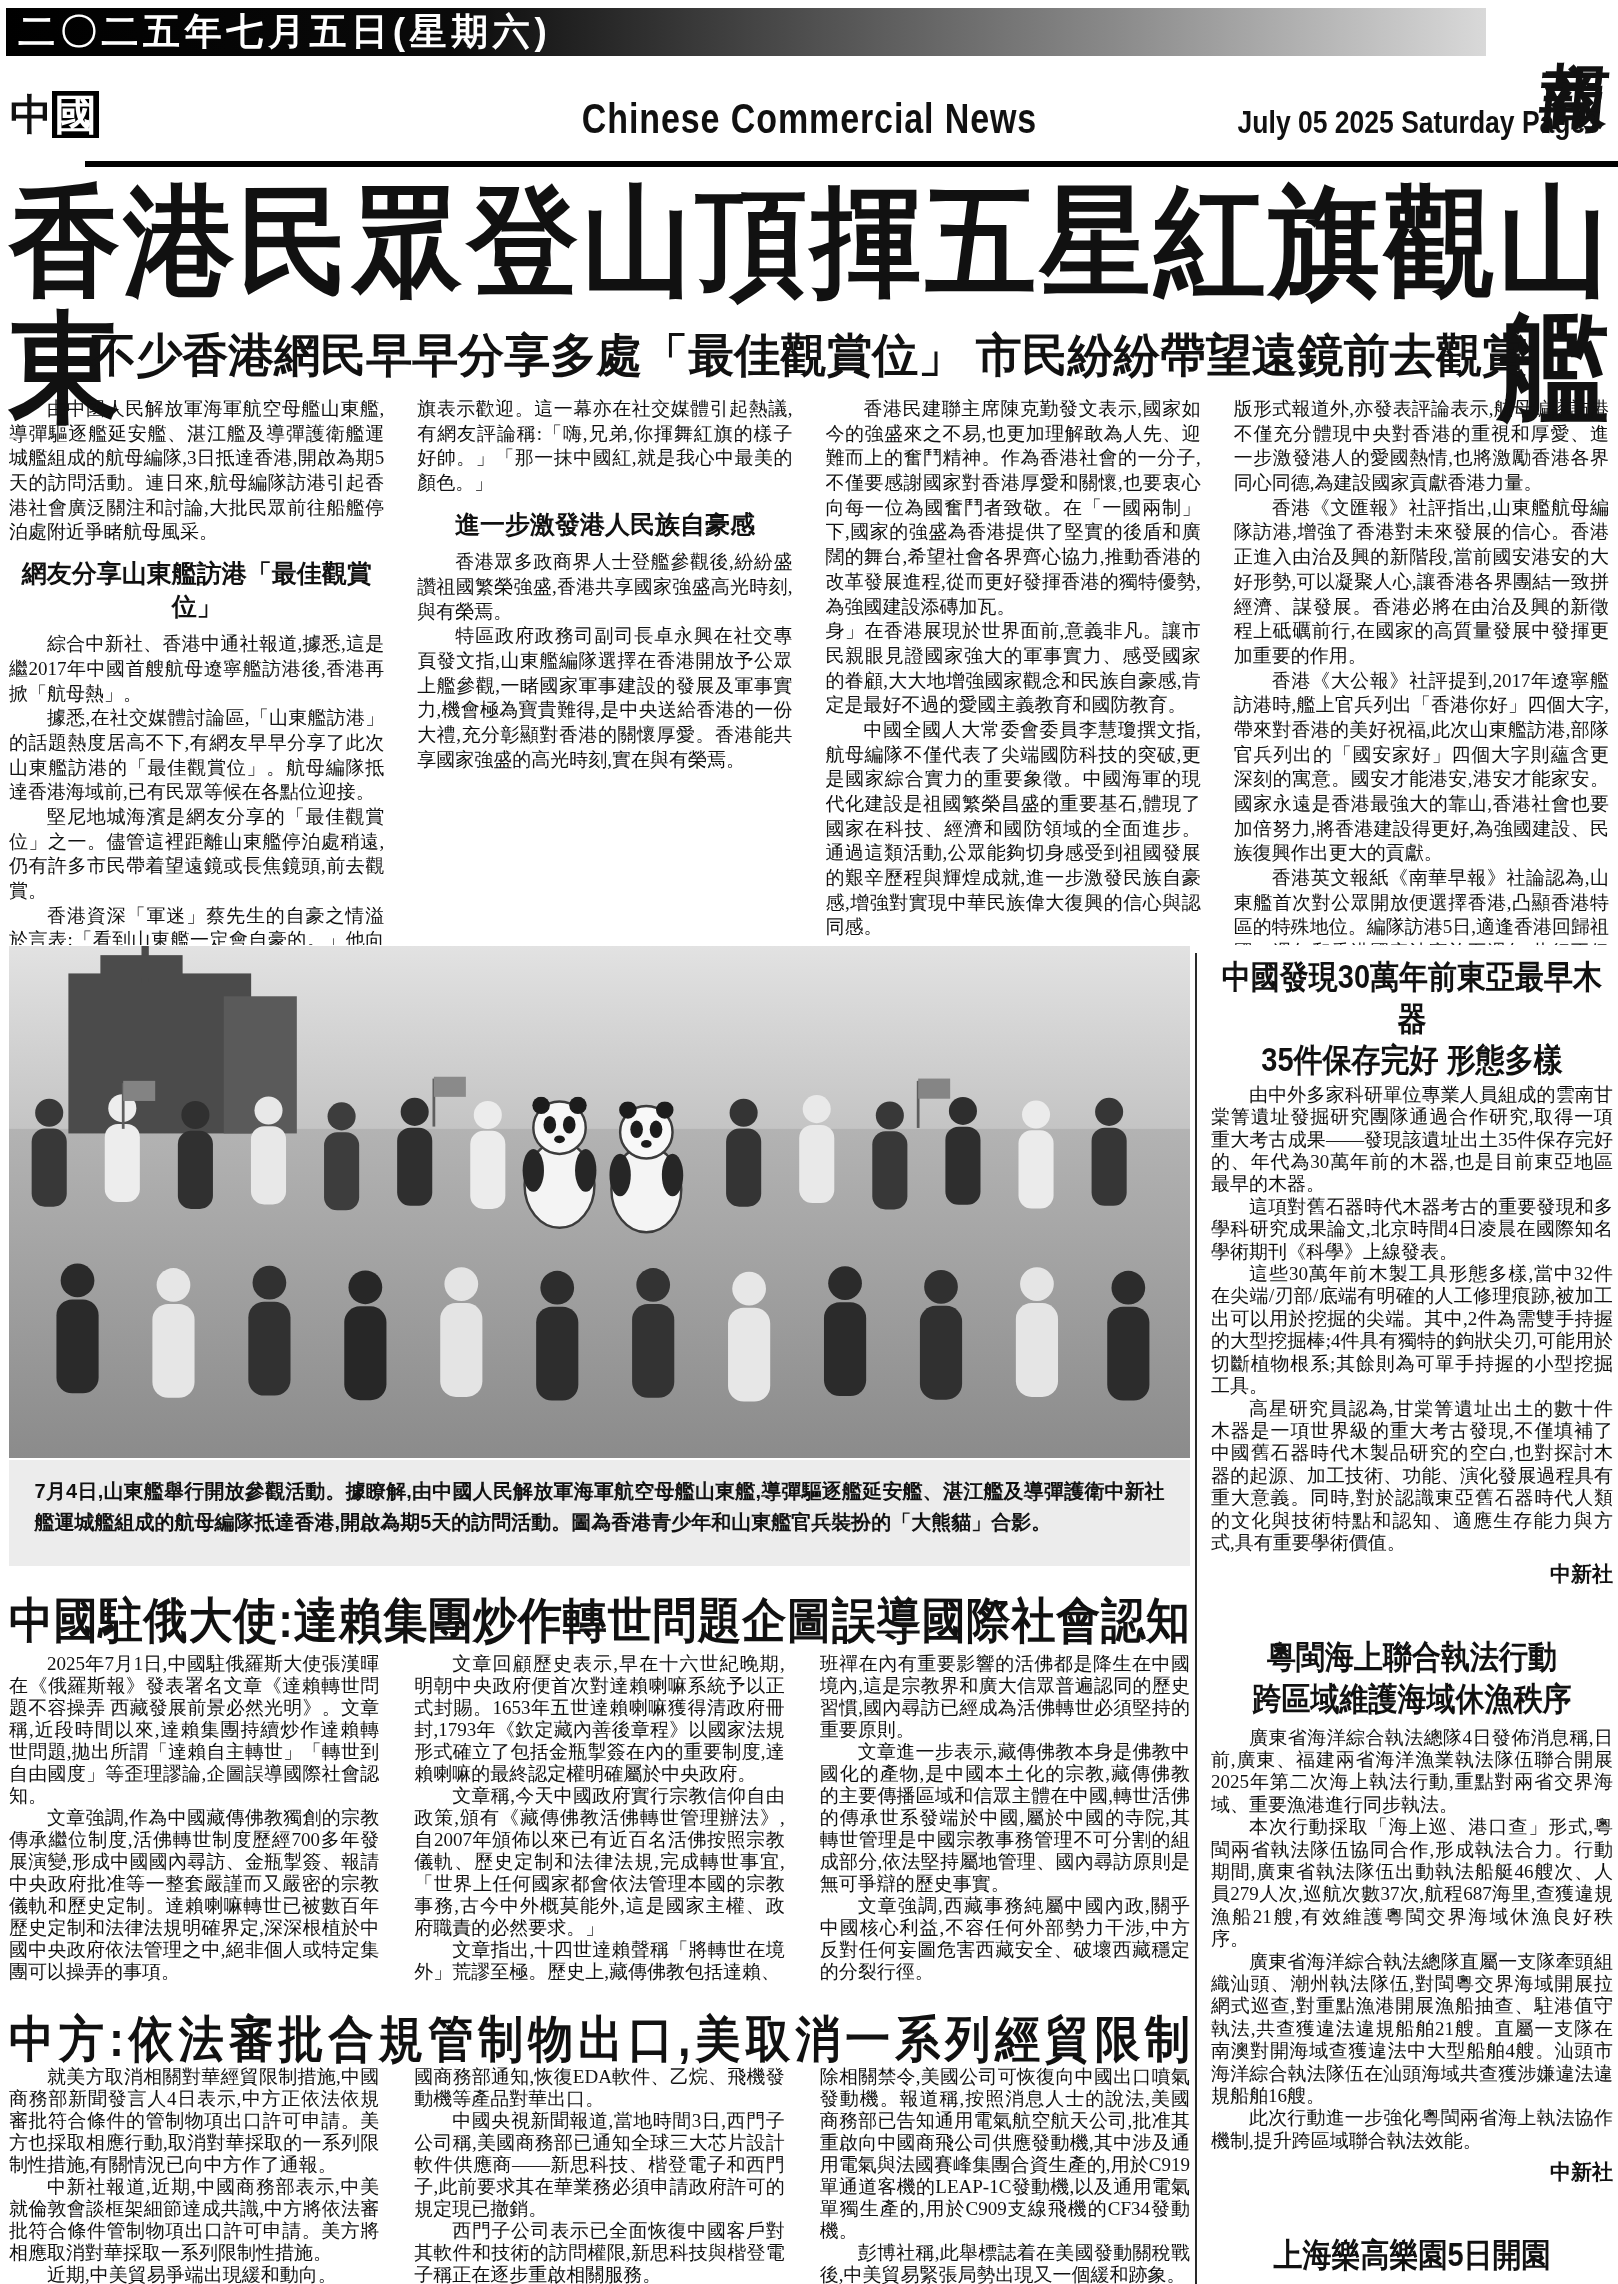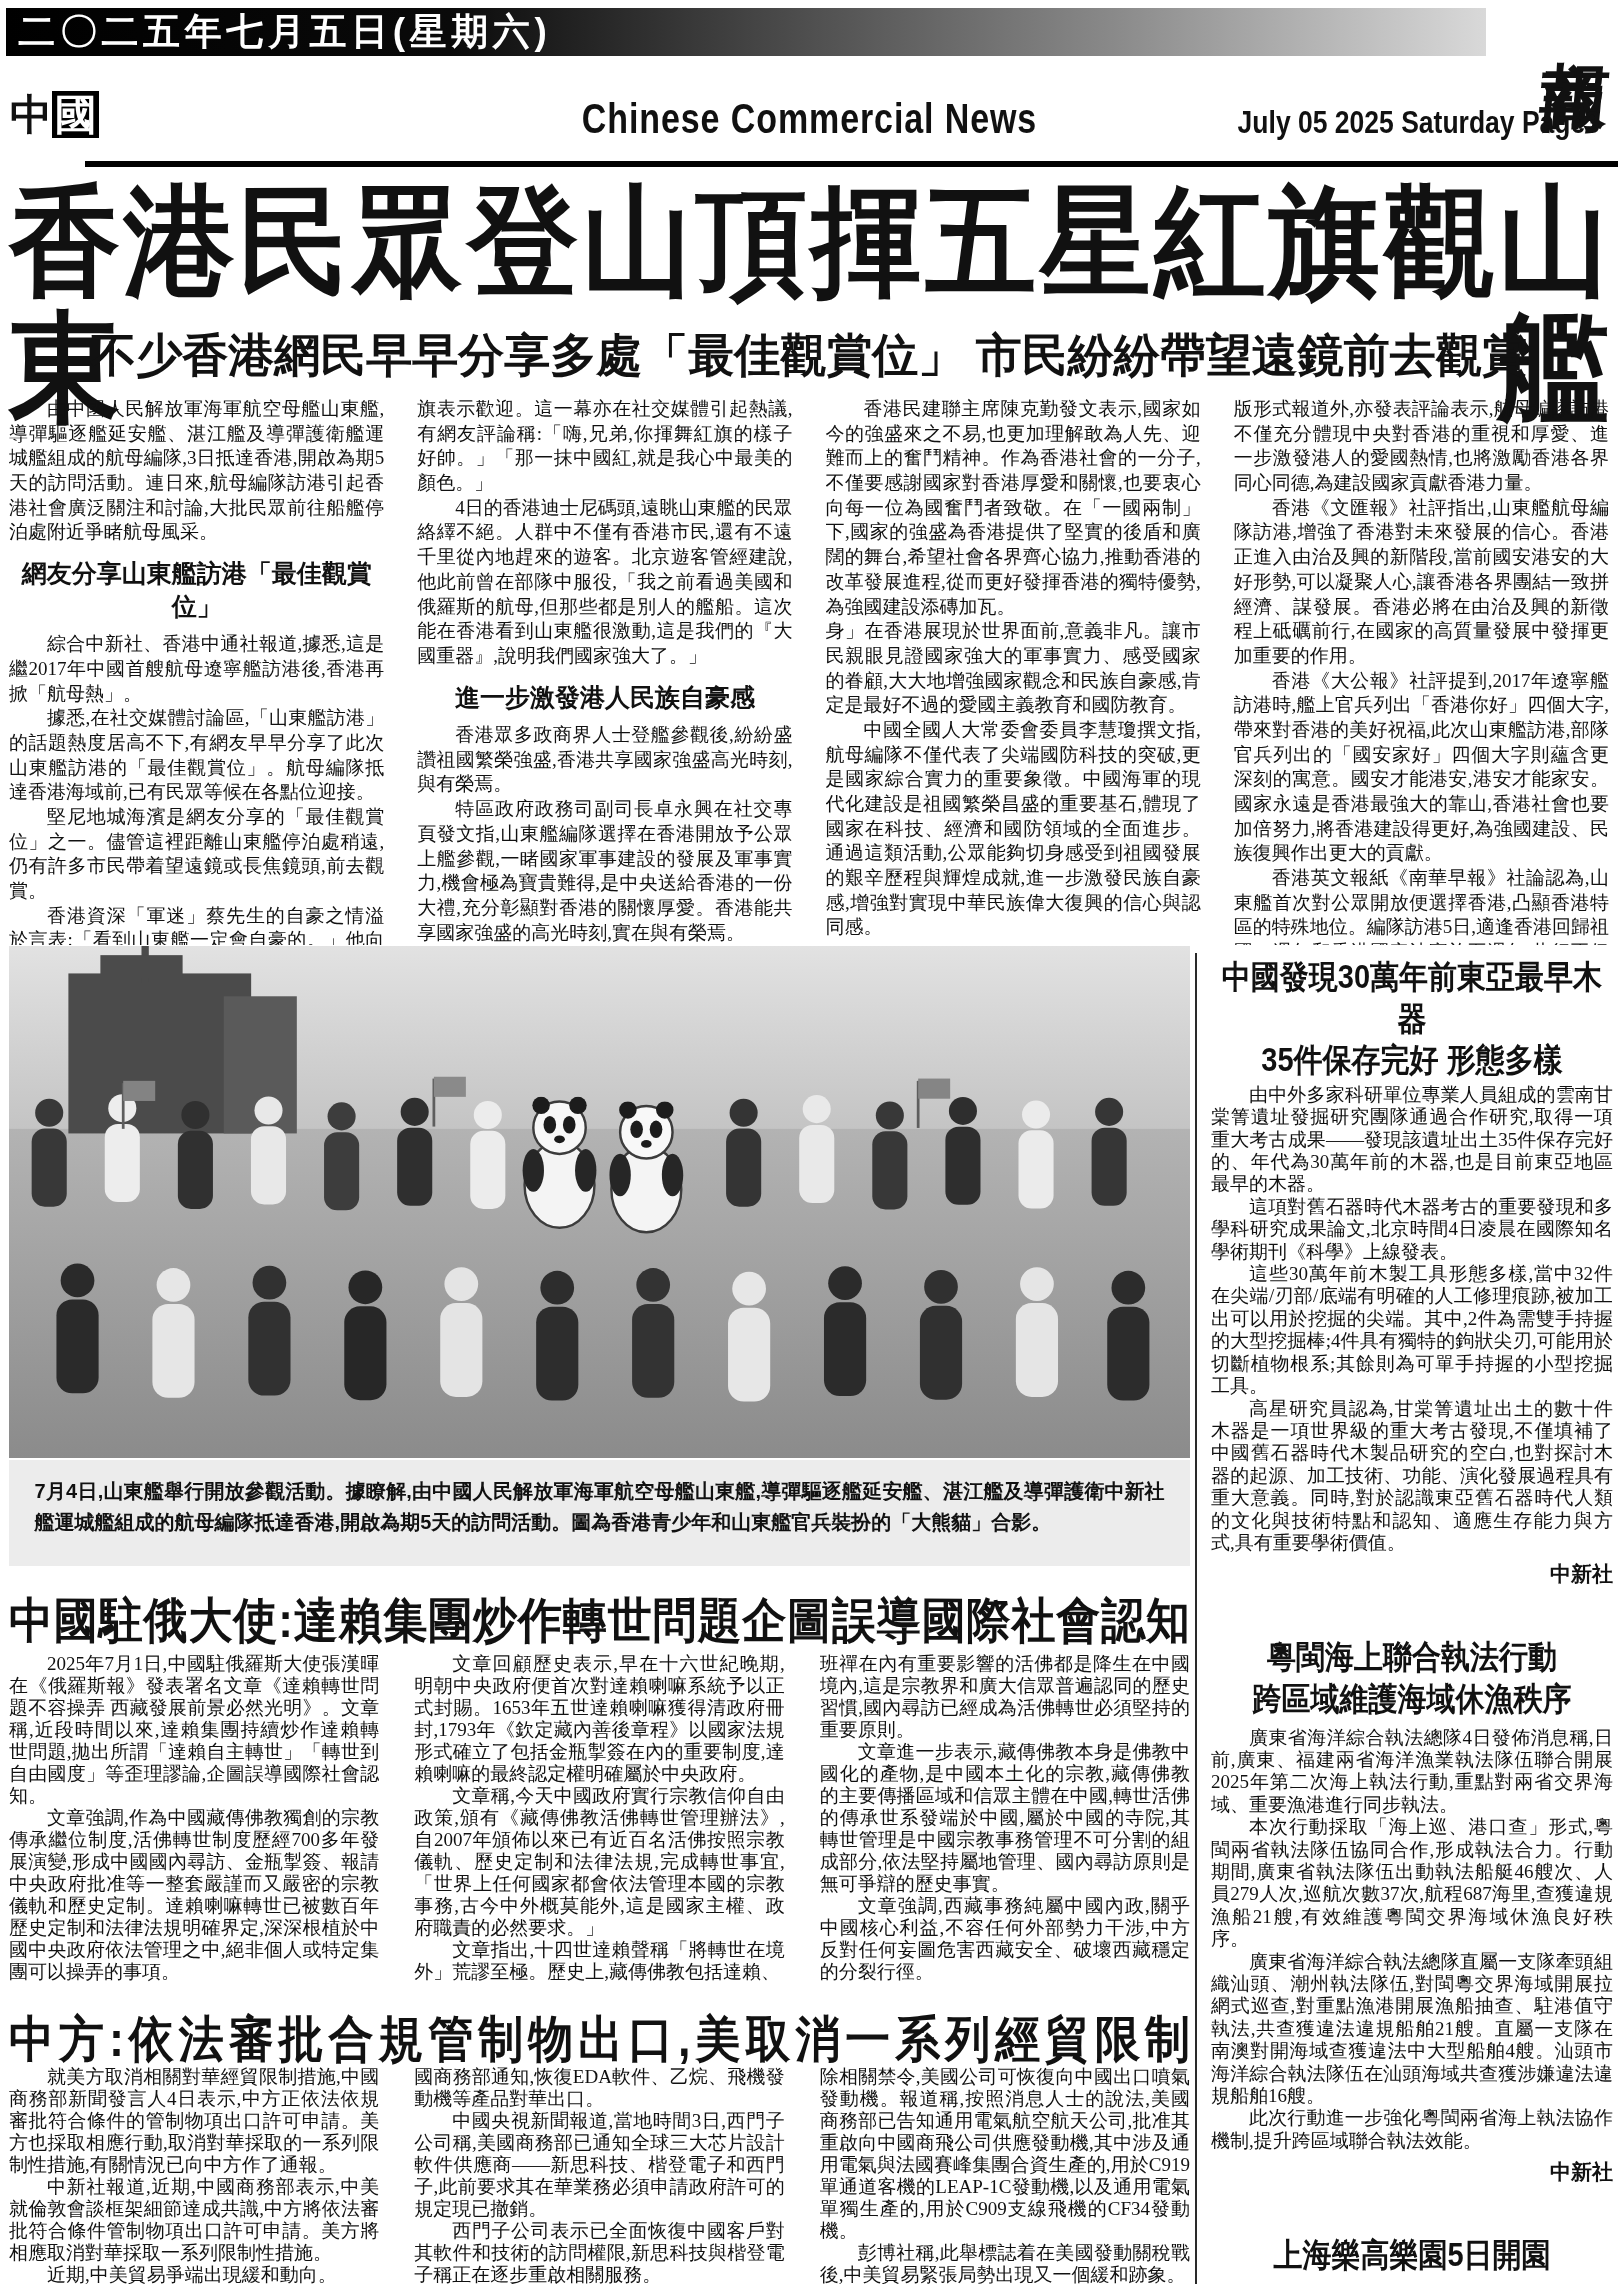--- a/index.html
+++ b/index.html
@@ -97,21 +97,20 @@
     <div class="col lead-col">
         <p class="col-p">由中國人民解放軍海軍航空母艦山東艦,導彈驅逐艦延安艦、湛江艦及導彈護衛艦運城艦組成的航母編隊,3日抵達香港,開啟為期5天的訪問活動。連日來,航母編隊訪港引起香港社會廣泛關注和討論,大批民眾前往船艦停泊處附近爭睹航母風采。</p>
         <h3 class="col-subhead">網友分享山東艦訪港「最佳觀賞位」</h3>
         <p class="col-p">綜合中新社、香港中通社報道,據悉,這是繼2017年中國首艘航母遼寧艦訪港後,香港再掀「航母熱」。</p>
         <p class="col-p">據悉,在社交媒體討論區,「山東艦訪港」的話題熱度居高不下,有網友早早分享了此次山東艦訪港的「最佳觀賞位」。航母編隊抵達香港海域前,已有民眾等候在各點位迎接。</p>
         <p class="col-p">堅尼地城海濱是網友分享的「最佳觀賞位」之一。儘管這裡距離山東艦停泊處稍遠,仍有許多市民帶着望遠鏡或長焦鏡頭,前去觀賞。</p>
         <p class="col-p">香港資深「軍迷」蔡先生的自豪之情溢於言表:「看到山東艦一定會自豪的。」他向媒體娓娓道來所熟知的軍艦軍機。</p>
       </div>
     <div class="col lead-col">
         <p class="col-p cont">旗表示歡迎。這一幕亦在社交媒體引起熱議,有網友評論稱:「嗨,兄弟,你揮舞紅旗的樣子好帥。」「那一抹中國紅,就是我心中最美的顏色。」</p>
-        <p class="col-p">4日的香港迪士尼碼頭,遠眺山東艦的民眾絡繹不絕。人群中不僅有香港市民,還有不遠千里從內地趕來的遊客。北京遊客管經建說,他此前曾在部隊中服役,「我之前看過美國和俄羅斯的航母,但那些都是別人的艦船。這次能在香港看到山東艦很激動,這是我們的『大國重器』,說明我們國家強大了。」</p>
         <h3 class="col-subhead">進一步激發港人民族自豪感</h3>
         <p class="col-p">香港眾多政商界人士登艦參觀後,紛紛盛讚祖國繁榮強盛,香港共享國家強盛高光時刻,與有榮焉。</p>
         <p class="col-p">特區政府政務司副司長卓永興在社交專頁發文指,山東艦編隊選擇在香港開放予公眾上艦參觀,一睹國家軍事建設的發展及軍事實力,機會極為寶貴難得,是中央送給香港的一份大禮,充分彰顯對香港的關懷厚愛。香港能共享國家強盛的高光時刻,實在與有榮焉。</p>
       </div>
     <div class="col lead-col">
         <p class="col-p">香港民建聯主席陳克勤發文表示,國家如今的強盛來之不易,也更加理解敢為人先、迎難而上的奮鬥精神。作為香港社會的一分子,不僅要感謝國家對香港厚愛和關懷,也要衷心向每一位為國奮鬥者致敬。在「一國兩制」下,國家的強盛為香港提供了堅實的後盾和廣闊的舞台,希望社會各界齊心協力,推動香港的改革發展進程,從而更好發揮香港的獨特優勢,為強國建設添磚加瓦。</p>
         <p class="col-p cont">身」在香港展現於世界面前,意義非凡。讓市民親眼見證國家強大的軍事實力、感受國家的眷顧,大大地增強國家觀念和民族自豪感,肯定是最好不過的愛國主義教育和國防教育。</p>
         <p class="col-p">中國全國人大常委會委員李慧瓊撰文指,航母編隊不僅代表了尖端國防科技的突破,更是國家綜合實力的重要象徵。中國海軍的現代化建設是祖國繁榮昌盛的重要基石,體現了國家在科技、經濟和國防領域的全面進步。通過這類活動,公眾能夠切身感受到祖國發展的艱辛歷程與輝煌成就,進一步激發民族自豪感,增強對實現中華民族偉大復興的信心與認同感。</p>
         <h3 class="col-subhead">港媒:凸顯香港特殊地位</h3>
       </div>

